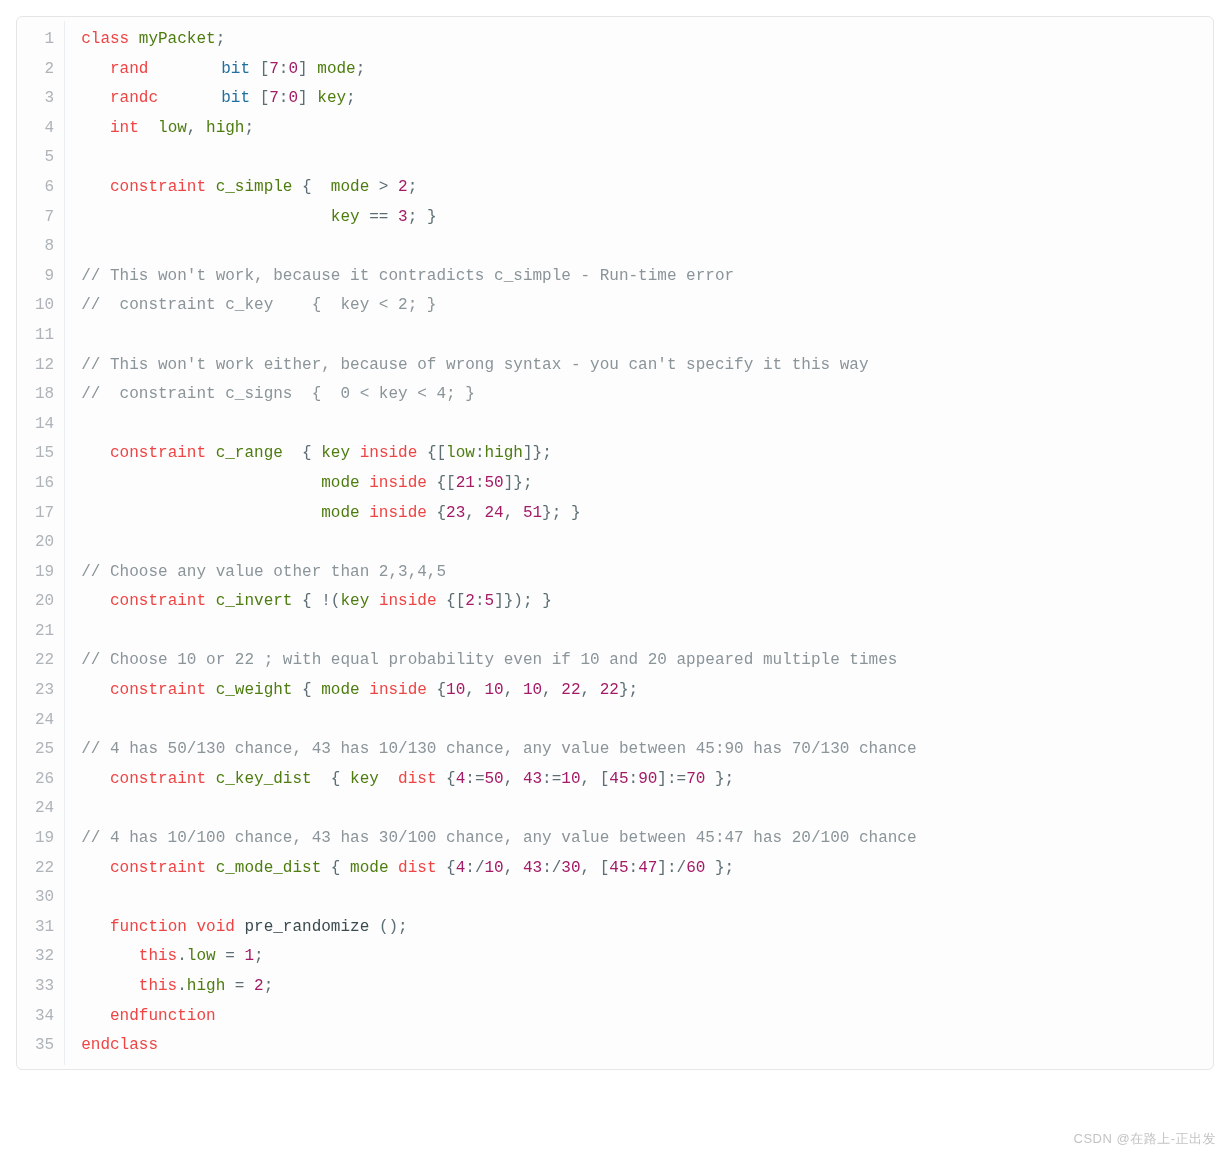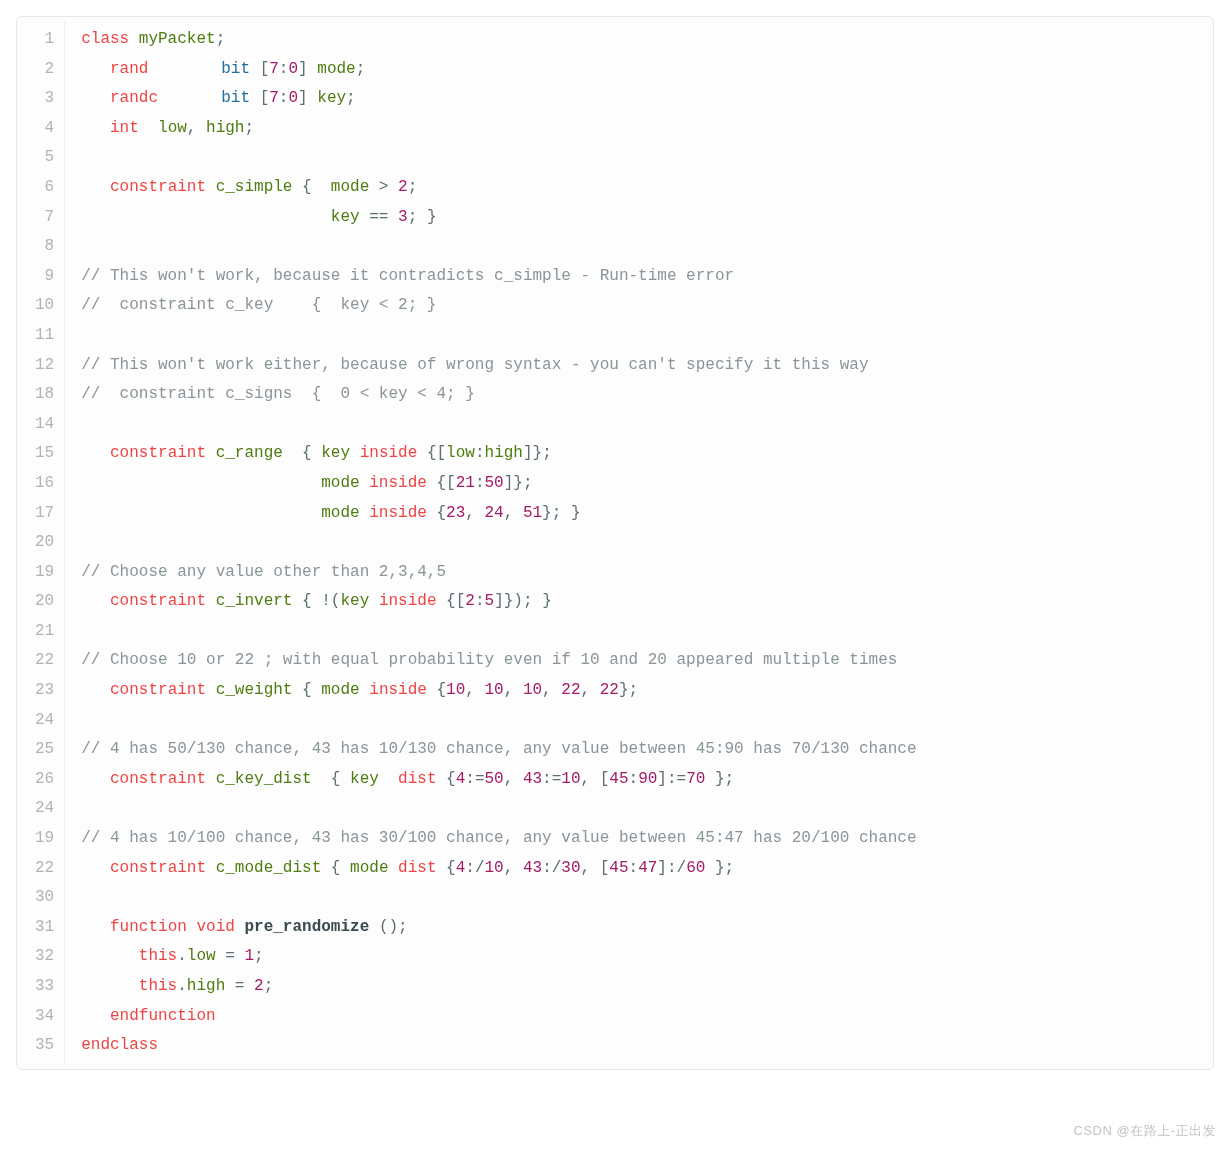--- a/index.html
+++ b/index.html
@@ -31,27 +31,27 @@
     flex: 1 1 auto;
     padding: 4px 16px;
     white-space: pre;
     color: #5c6e74;
     overflow-x: auto;
   }
   .kw    { color: #ef4444; }   
   .type  { color: #1f6f9f; margin-left: 44px; }   
   .num   { color: #a31a66; }   
   .ident { color: #4d7c0f; font-weight: 500; } 
-  .fn    { color: #3a4a4f; font-weight: 700; }
+  .fn    { color: #3a4a4f; font-weight: 400; }
   .cmt   { color: #8a9499; }
   .pun   { color: #5c6e74; }
   .watermark {
     position: fixed;
     right: 14px;
-    bottom: 10px;
+    bottom: 2px;
     color: rgba(120,120,120,0.45);
     font-family: sans-serif;
     font-size: 13px;
     letter-spacing: 0.5px;
     pointer-events: none;
   }
 </style>
 </head>
 <body>
 

